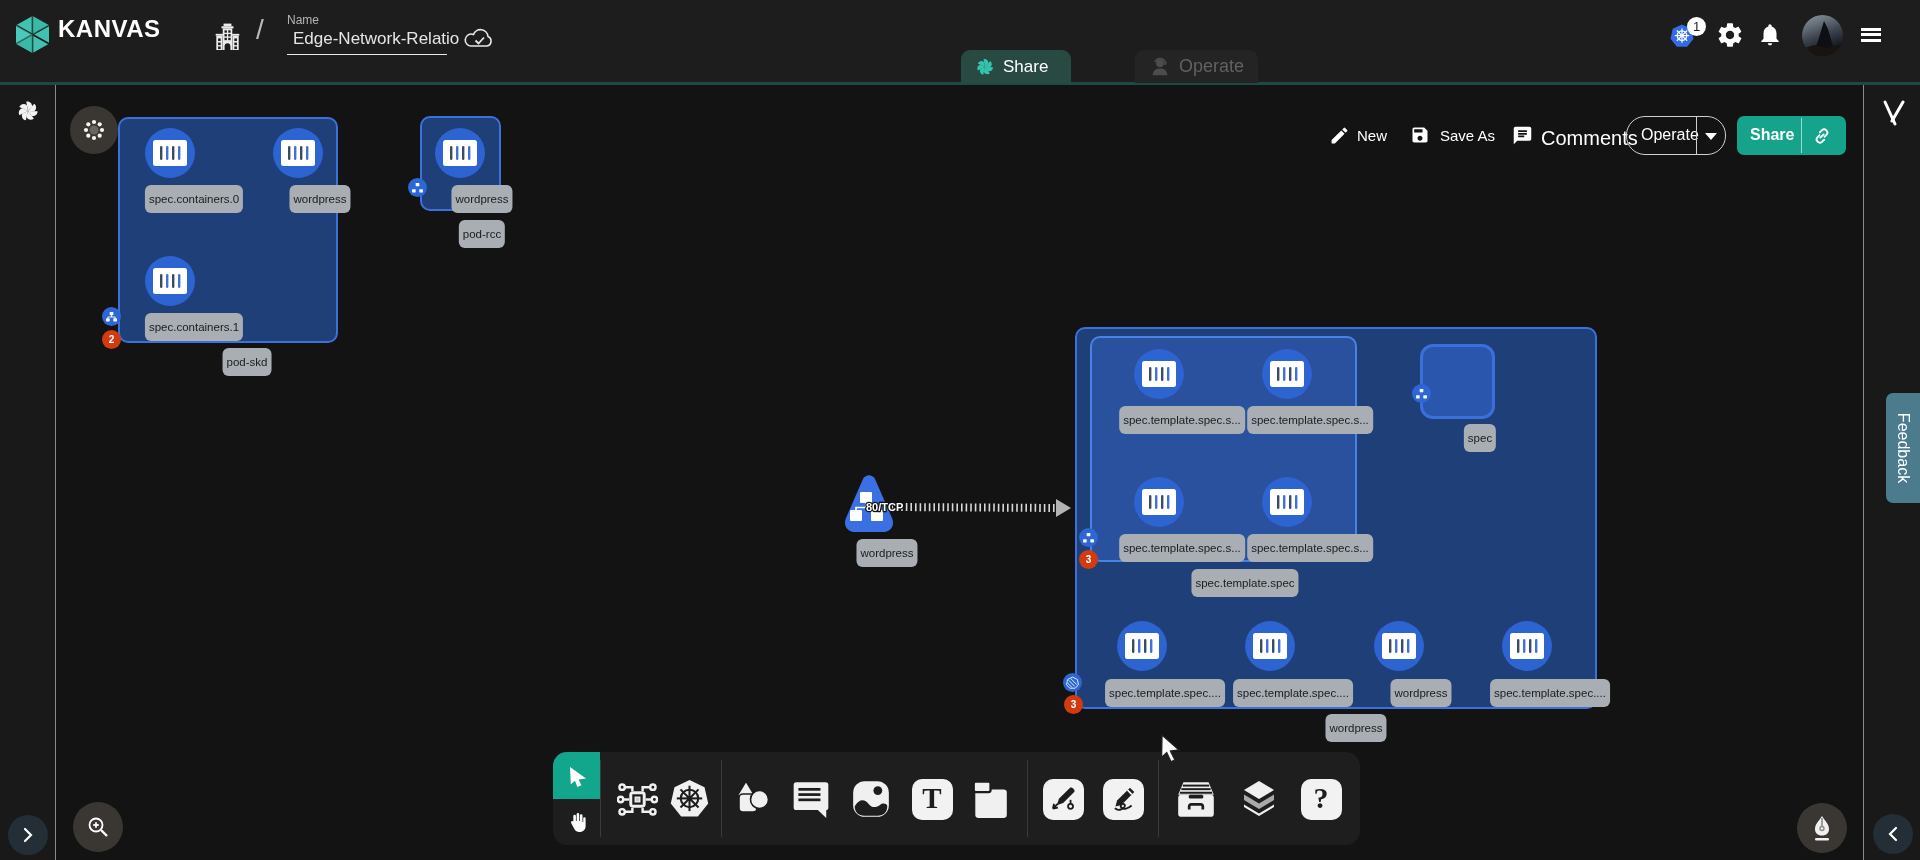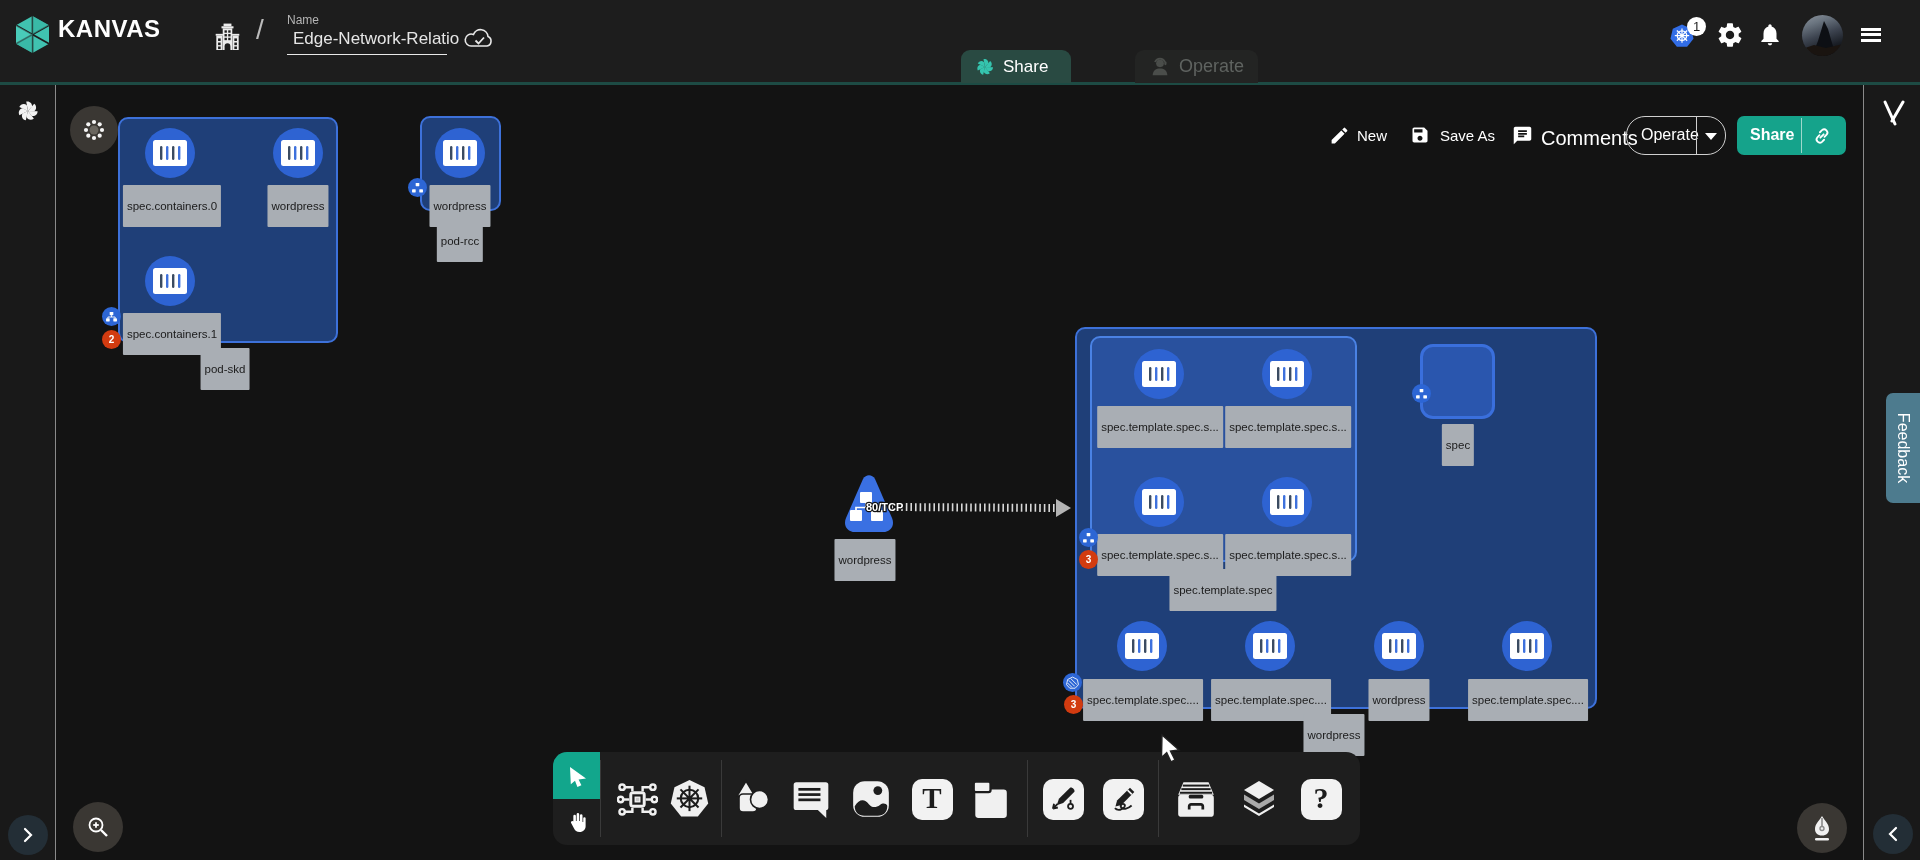--- a/index.html
+++ b/index.html
@@ -38,21 +38,21 @@
 
 #leftbar { position:absolute; left:0; top:85px; width:56px; height:775px; background:#191919; border-right:1px solid #8a8a8a; }
 #rightbar { position:absolute; left:1863px; top:85px; width:57px; height:775px; background:#191919; border-left:1px solid #8a8a8a; }
 .circbtn { position:absolute; border-radius:50%; background:#232e36; display:flex; align-items:center; justify-content:center; }
 #feedback { position:absolute; left:1886px; top:393px; width:34px; height:110px; background:#4d7b8e; border-radius:7px 0 0 7px; color:#fff; font-size:16px; display:flex; align-items:center; justify-content:center; }
 #feedback span { transform:rotate(90deg); white-space:nowrap; }
 
 
 .group { position:absolute; border:2px solid #3d71da; border-radius:10px; background:#1f3f78; }
 .cnode { position:absolute; width:50px; height:50px; border-radius:50%; background:#2e63d2; display:flex; align-items:center; justify-content:center; }
-.nlabel { position:absolute; background:#a9aeb4; color:#1b1b1b; font-size:11.5px; padding:13px 4px; border-radius:1px; white-space:nowrap; transform:translateX(-50%); line-height:16px; }
+.nlabel { position:absolute; background:#a9aeb4; color:#1b1b1b; font-size:11.5px; padding:6px 4px; border-radius:6px; white-space:nowrap; transform:translateX(-50%); line-height:16px;margin-left:22px; }
 .badge { position:absolute; width:19px; height:19px; border-radius:50%; display:flex; align-items:center; justify-content:center; }
 .badge.blue { background:#2d66d5; }
 .badge.red { background:#d23b10; color:#fff; font-size:10px; font-weight:bold; }
 
 
 #dock { position:absolute; left:553px; top:752px; width:807px; height:93px; background:#1e1e1e; border-radius:14px; }
 #cursorcell { position:absolute; left:0px; top:0px; width:47px; height:47px; background:#12a68c; border-radius:14px 0 0 0; display:flex; align-items:center; justify-content:center; }
 #handcell { position:absolute; left:0px; top:47px; width:47px; height:46px; display:flex; align-items:center; justify-content:center; }
 .dockdiv { position:absolute; top:8px; width:1px; height:77px; background:#3a3a3a; }
 .dicon { position:absolute; top:24px; width:46px; height:46px; display:flex; align-items:center; justify-content:center; }

